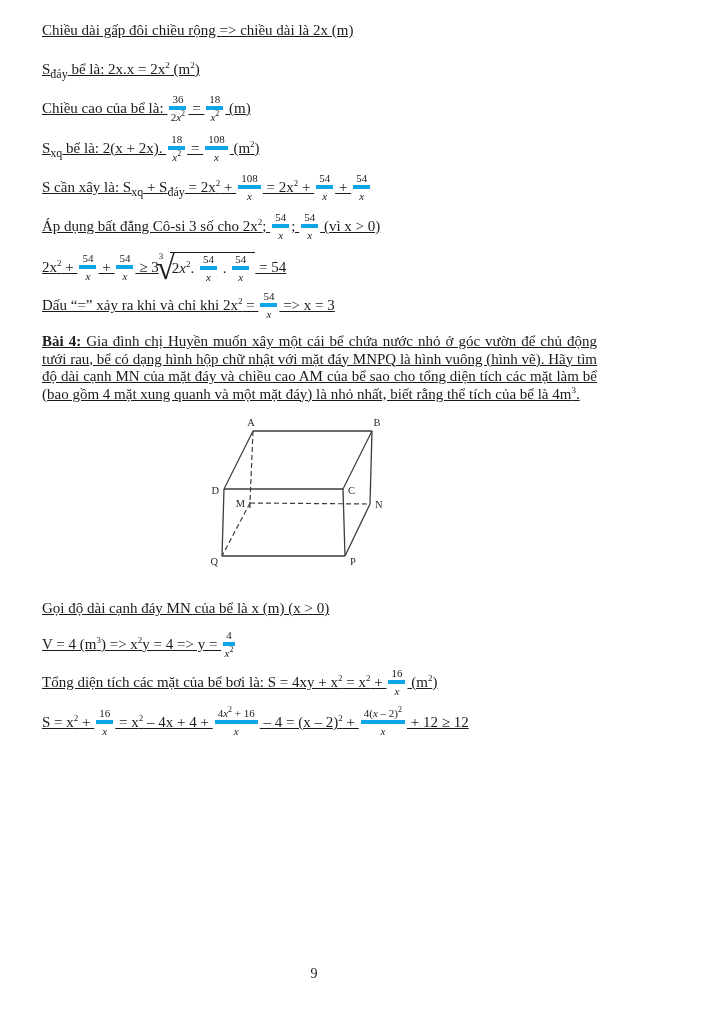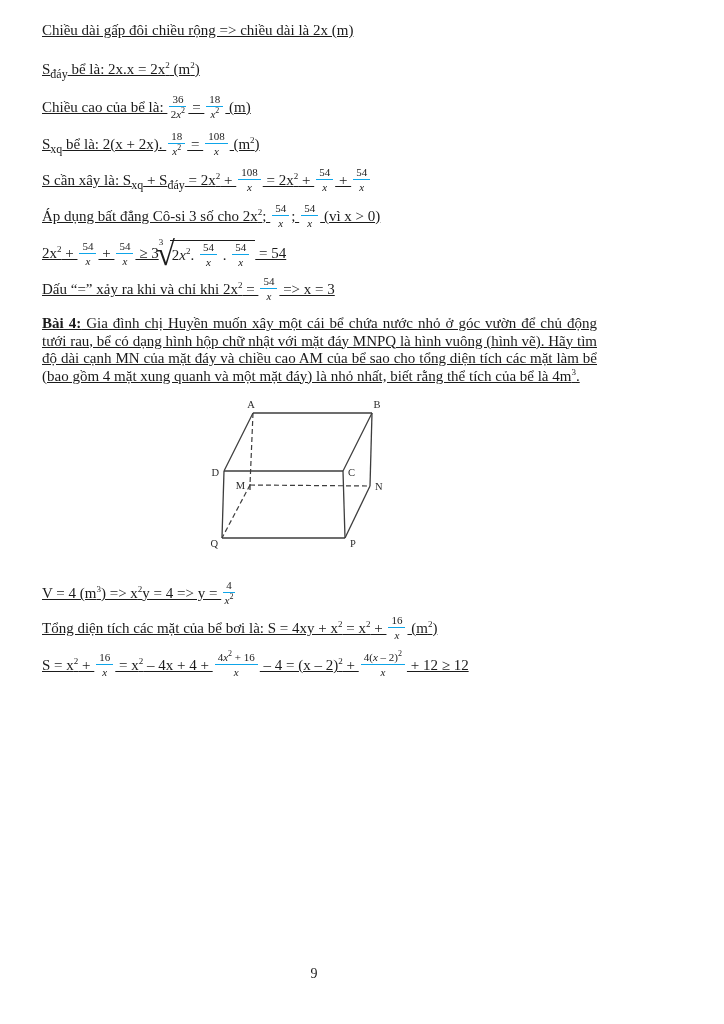--- a/index.html
+++ b/index.html
@@ -9,21 +9,21 @@
   }
   .content{padding:21px 31px 0 42px;}
   .mline{font-size:15px;line-height:19px;margin:0;white-space:pre-wrap;}
   .mline sup{font-size:9px;line-height:0;}
   .mline sub{font-size:12px;line-height:0;}
   .it{font-style:italic;}
   .bd{font-weight:bold;}
   .frac{display:inline-block;vertical-align:middle;text-align:center;
         font-size:11px;line-height:12px;margin:0 2px;transform:translateY(-2px);}
   .frac sup{font-size:8px;}
-  .fr-n{display:block;border-bottom:1px solid #0ea5e9;padding:0 3px 1px;}
+  .fr-n{display:block;border-bottom:4px solid #0ea5e9;padding:0 3px 1px;}
   .fr-d{display:block;padding-top:1px;}
   .root{display:inline-block;vertical-align:middle;white-space:nowrap;}
   .root .idx{font-size:9px;position:relative;top:-7px;margin-right:-7px;z-index:2;}
   .root .sign{font-size:34px;line-height:0;vertical-align:middle;display:inline-block;transform:translateY(-1px);}
   .root .rbody{display:inline-block;vertical-align:middle;border-top:1.4px solid #1b1b1b;
                padding:2px 4px 0 2px;margin-left:-5px;}
   .para{text-align:justify;white-space:normal;line-height:17.5px;}
   .center{text-align:center;transform:translateX(-22px);}
   .fig{width:200px;margin:0 auto;transform:translateX(-24px);}
   .fig svg text{font-family:"Liberation Serif","DejaVu Serif",serif;font-size:10.5px;fill:#2a2a2a;}
@@ -75,20 +75,21 @@
         <text x="181" y="11" text-anchor="middle">B</text>
         <text x="152" y="79" text-anchor="start">C</text>
         <text x="23" y="79" text-anchor="end">D</text>
         <text x="49" y="92" text-anchor="end">M</text>
         <text x="179" y="93" text-anchor="start">N</text>
         <text x="154" y="150" text-anchor="start">P</text>
         <text x="22" y="150" text-anchor="end">Q</text>
       </svg>
     </div>
 
+    <p class="mline m13"><span>Gọi độ dài cạnh đáy MN của bể là x (m) (x &gt; 0)</span></p>
     <p class="mline m8"><span>V = 4 (m</span><sup>3</sup><span>) =&gt; x</span><sup>2</sup><span>y = 4 =&gt; y = </span><span class="frac"><span class="fr-n"><span>4</span></span><span class="fr-d"><span class="it">x</span><sup>2</sup></span></span></p>
     <p class="mline m10"><span>Tổng diện tích các mặt của bể bơi là: S = 4xy + x</span><sup>2</sup><span> = x</span><sup>2</sup><span> + </span><span class="frac"><span class="fr-n"><span>16</span></span><span class="fr-d"><span class="it">x</span></span></span><span> (m</span><sup>2</sup><span>)</span></p>
     <p class="mline m12"><span>S = x</span><sup>2</sup><span> + </span><span class="frac"><span class="fr-n"><span>16</span></span><span class="fr-d"><span class="it">x</span></span></span><span> = x</span><sup>2</sup><span> – 4x + 4 + </span><span class="frac"><span class="fr-n"><span>4</span><span class="it">x</span><sup>2</sup><span> + 16</span></span><span class="fr-d"><span class="it">x</span></span></span><span> – 4 = (x – 2)</span><sup>2</sup><span> + </span><span class="frac"><span class="fr-n"><span>4(</span><span class="it">x</span><span> – 2)</span><sup>2</sup></span><span class="fr-d"><span class="it">x</span></span></span><span> + 12 ≥ 12</span></p>
 
   </div>
 
   <div class="pagenum">9</div>
 </div>
 
 </body></html>

